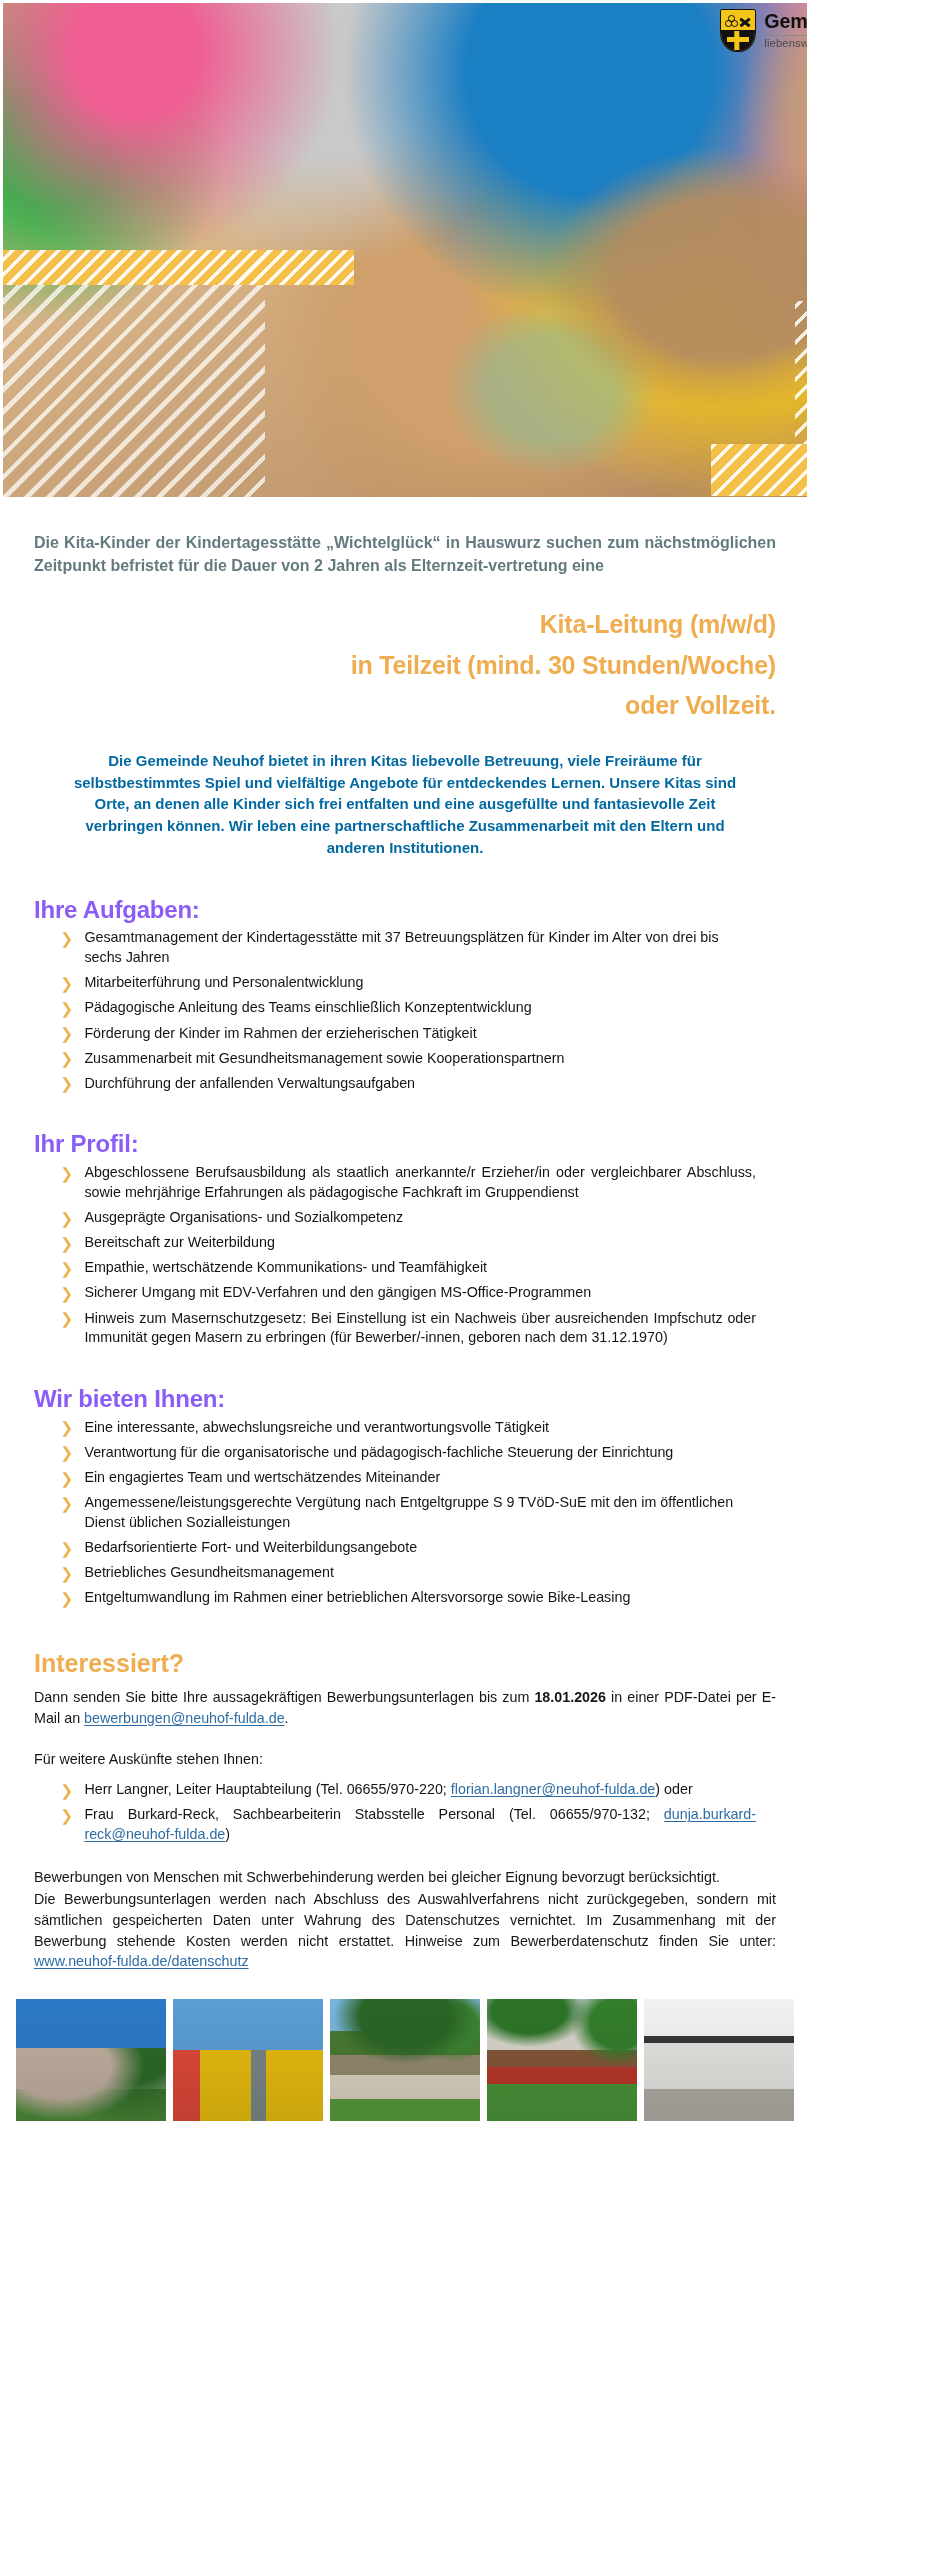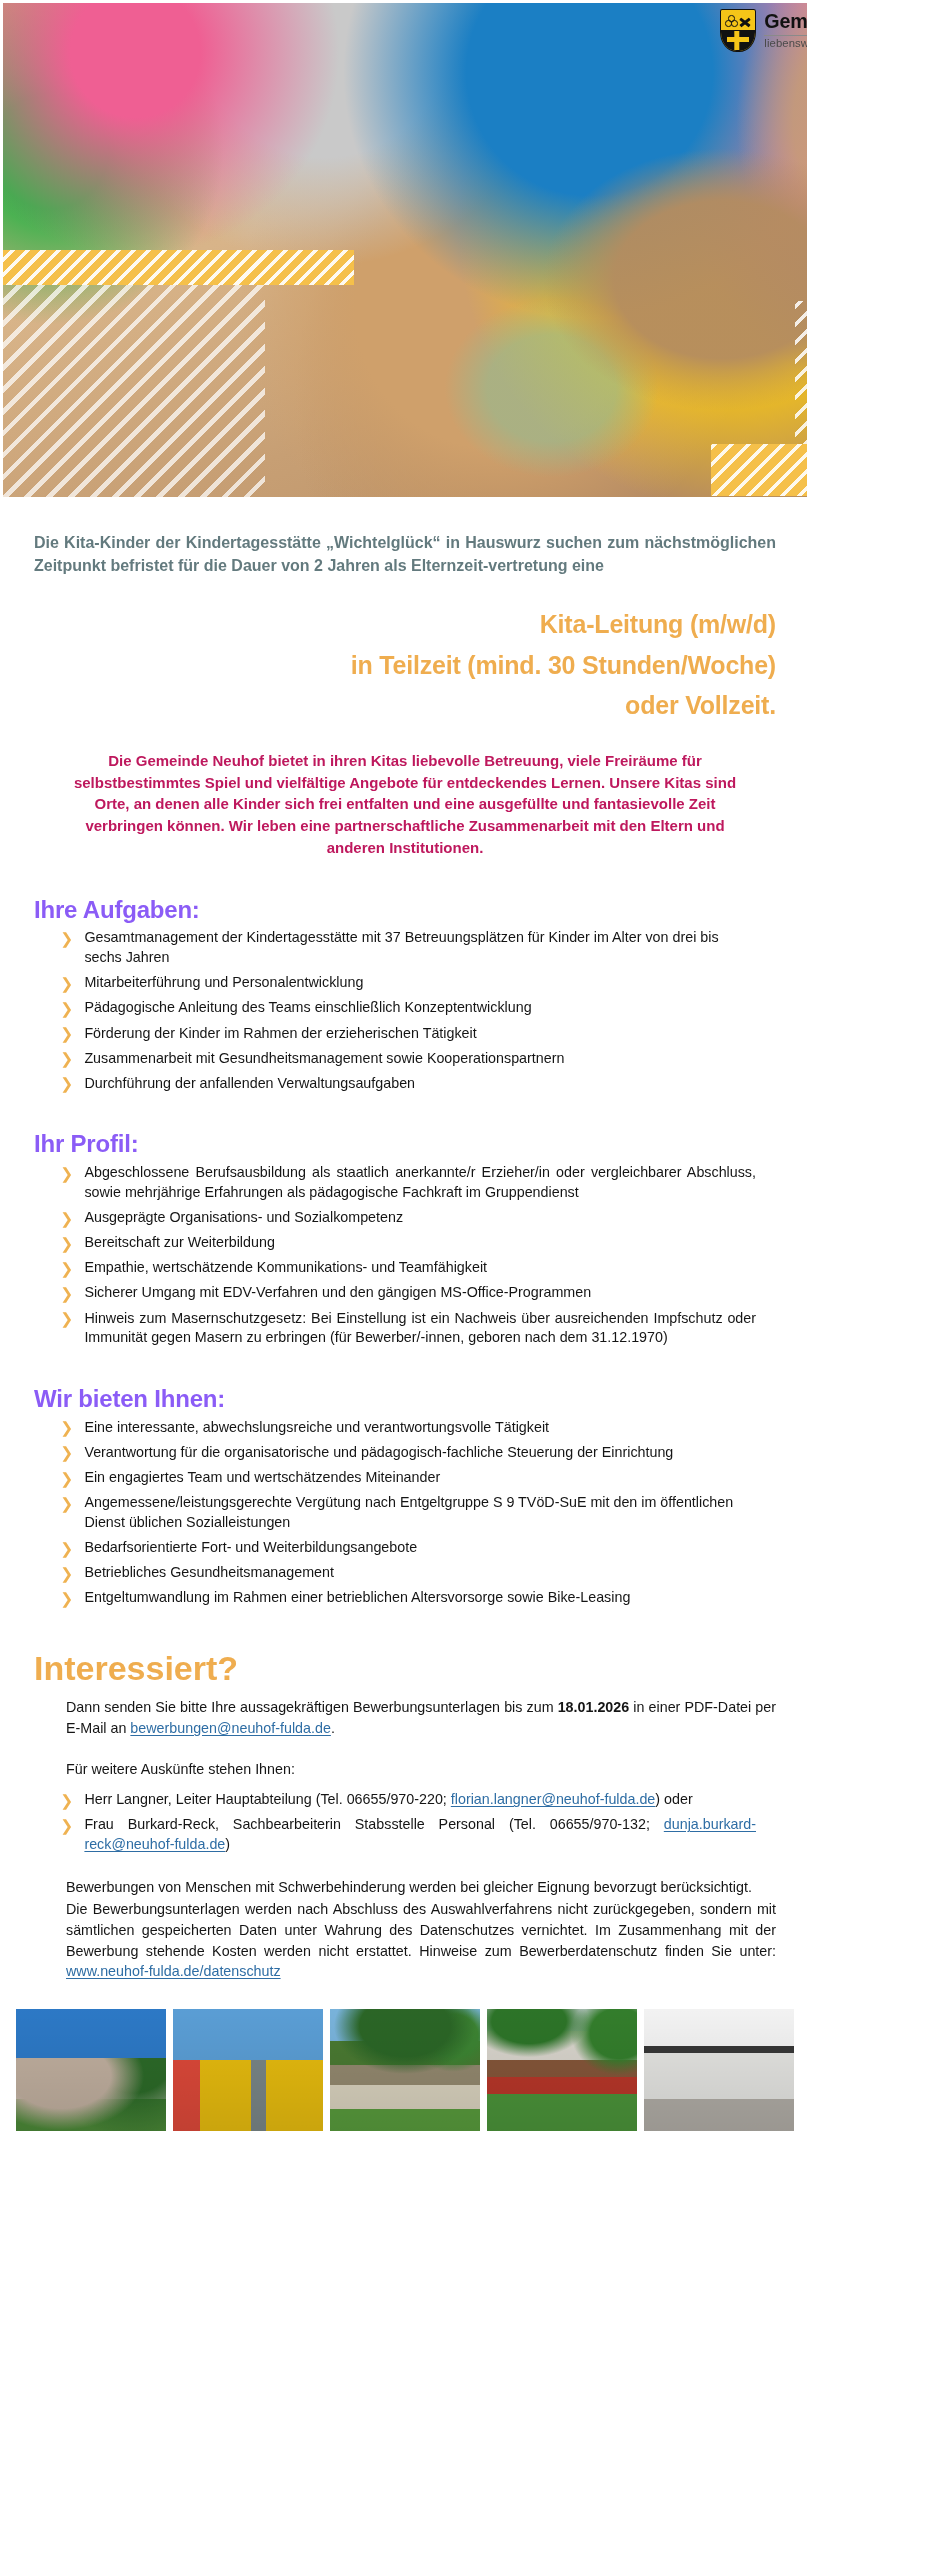--- a/index.html
+++ b/index.html
@@ -208,21 +208,21 @@
     letter-spacing: -0.2px;
   }
   .job-title div { white-space: nowrap; text-align: right; }
 
   .blurb {
     margin-top: 24px;
     padding: 0 22.6px;
     font-size: 15px;
     font-weight: 700;
     line-height: 1.45;
-    color: #be185d;
+    color: #0369a1;
     text-align: center;
   }
 
   .sec-head {
     margin-top: 37px;
     margin-bottom: 4.8px;
     font-size: 24px;
     font-weight: 700;
     color: #8b5cf6;
     letter-spacing: -0.2px;
@@ -243,32 +243,31 @@
     color: #efb251;
     font-size: 15.5px;
     font-weight: 400;
     line-height: 1.3;
   }
   ul.bullets.justify li { text-align: justify; }
 
   .interest-head {
     margin-top: 41px;
     margin-bottom: 9.5px;
-    font-size: 34px;
+    font-size: 25px;
     font-weight: 700;
     color: #efad4f;
   }
 
   .para {
     font-size: 14.3px;
     line-height: 1.45;
     color: #151515;
     text-align: justify;
     margin-bottom: 3.6px;
-    margin-left: 32px;
   }
   .para.gap { margin-top: 20px; }
   .para b { font-weight: 700; }
 
   a.link {
     color: #2e6da4;
     text-decoration: underline;
     text-underline-offset: 1.8px;
   }
 

